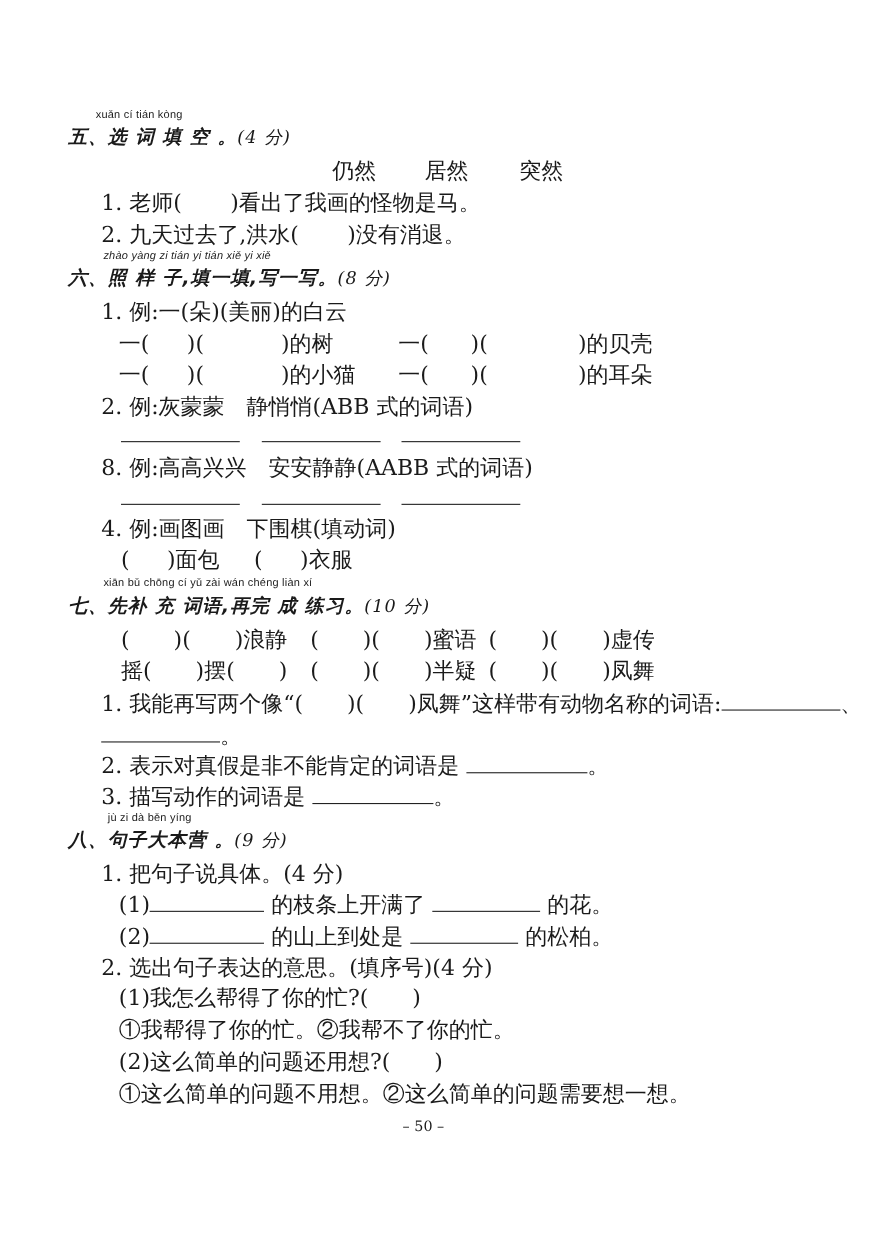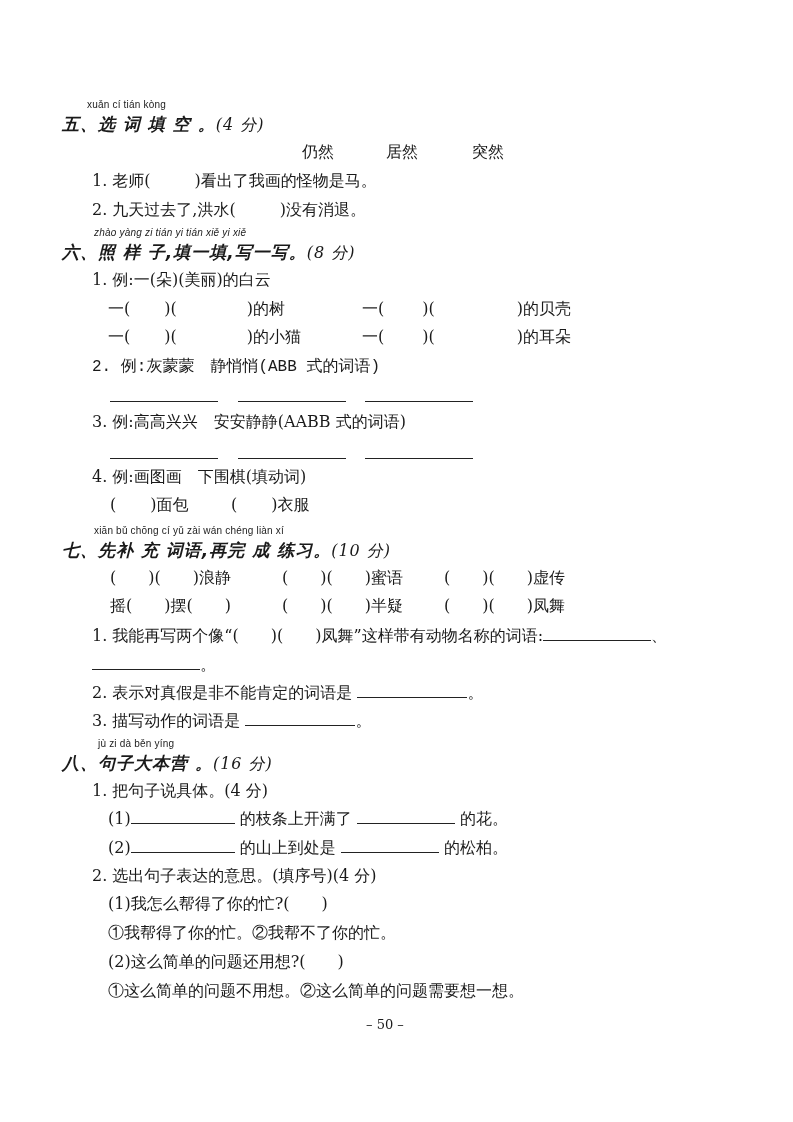--- a/index.html
+++ b/index.html
@@ -2,21 +2,21 @@
 <html><head>
 <meta charset="utf-8">
 <style>
   html, body { margin: 0; padding: 0; background: #ffffff; }
   body { width: 793px; height: 1122px; position: relative; overflow: hidden;
          font-family: "DejaVu Serif", "Liberation Serif", serif; color: #1a1a1a; }
   .abs { position: absolute; white-space: nowrap; }
   .py { font-family: "Liberation Sans", "DejaVu Sans", sans-serif; font-size: 10px; color: #222; letter-spacing: 0.2px; }
   .h { font-family: "DejaVu Sans", "Liberation Sans", sans-serif; font-weight: bold; font-size: 17px; letter-spacing: 1px; font-style: italic; }
   .h .pts { font-family: "DejaVu Serif", serif; font-weight: normal; font-size: 16px; }
-  .t { font-size: 16px; }
+  .t { font-size: 20px; }
   .gap { display: inline-block; }
   .blank { display: inline-block; border-bottom: 1px solid #222; height: 14px; vertical-align: baseline; }
   .line { position: absolute; height: 0; border-top: 1px solid #222; }
   .pg { font-size: 13px; }
 </style>
 </head>
 <body>
 
 <div class="abs py" style="left:87px;top:99px;">xuǎn  cí  tián kòng</div>
 <div class="abs h" style="left:62px;top:113px;">
@@ -46,26 +46,26 @@
   <span>一(</span><span class="gap" style="width:38px;"></span><span>)(</span><span class="gap" style="width:82px;"></span><span>)的贝壳</span>
 </div>
 
 <div class="abs t" style="left:108px;top:327px;">
   <span>一(</span><span class="gap" style="width:34px;"></span><span>)(</span><span class="gap" style="width:70px;"></span><span>)的小猫</span>
 </div>
 <div class="abs t" style="left:362px;top:327px;">
   <span>一(</span><span class="gap" style="width:38px;"></span><span>)(</span><span class="gap" style="width:82px;"></span><span>)的耳朵</span>
 </div>
 
-<div class="abs t" style="left:92px;top:356px;font-family:Liberation Mono, monospace;">2. 例:灰蒙蒙　静悄悄(ABB 式的词语)</div>
+<div class="abs t" style="left:92px;top:356px;">2. 例:灰蒙蒙　静悄悄(ABB 式的词语)</div>
 <div class="line" style="left:110px;top:401px;width:108px;"></div>
 <div class="line" style="left:238px;top:401px;width:108px;"></div>
 <div class="line" style="left:365px;top:401px;width:108px;"></div>
 
-<div class="abs t" style="left:92px;top:412px;">3. 例:高高兴兴　安安静静(AABB 式的词语)</div>
+<div class="abs t" style="left:92px;top:412px;">8. 例:高高兴兴　安安静静(AABB 式的词语)</div>
 <div class="line" style="left:110px;top:458px;width:108px;"></div>
 <div class="line" style="left:238px;top:458px;width:108px;"></div>
 <div class="line" style="left:365px;top:458px;width:108px;"></div>
 
 <div class="abs t" style="left:92px;top:467px;">4. 例:画图画　下围棋(填动词)</div>
 <div class="abs t" style="left:110px;top:495px;">
   <span>(</span><span class="gap" style="width:34px;"></span><span>)面包</span>
 </div>
 <div class="abs t" style="left:231px;top:495px;">
   <span>(</span><span class="gap" style="width:34px;"></span><span>)衣服</span>
@@ -91,21 +91,21 @@
 </div>
 <div class="abs t" style="left:92px;top:683px;">
   <span>2. 表示对真假是非不能肯定的词语是</span>&nbsp;<span class="blank" style="width:110px;"></span><span>。</span>
 </div>
 <div class="abs t" style="left:92px;top:711px;">
   <span>3. 描写动作的词语是</span>&nbsp;<span class="blank" style="width:110px;"></span><span>。</span>
 </div>
 
 <div class="abs py" style="left:98px;top:738px;">jù   zi   dà  běn yíng</div>
 <div class="abs h" style="left:62px;top:752px;">
-  <span>八、句子大本营 。</span><span class="pts">(16 分)</span>
+  <span>八、句子大本营 。</span><span class="pts">(9 分)</span>
 </div>
 <div class="abs t" style="left:92px;top:781px;text-align:center;">1. 把句子说具体。(4 分)</div>
 
 <div class="abs t" style="left:108px;top:809px;text-align:center;">
   <span>(1)</span><span class="blank" style="width:104px;"></span>&nbsp;<span>的枝条上开满了</span>&nbsp;<span class="blank" style="width:98px;"></span>&nbsp;<span>的花。</span>
 </div>
 <div class="abs t" style="left:108px;top:838px;">
   <span>(2)</span><span class="blank" style="width:104px;"></span>&nbsp;<span>的山上到处是</span>&nbsp;<span class="blank" style="width:98px;"></span>&nbsp;<span>的松柏。</span>
 </div>
 

